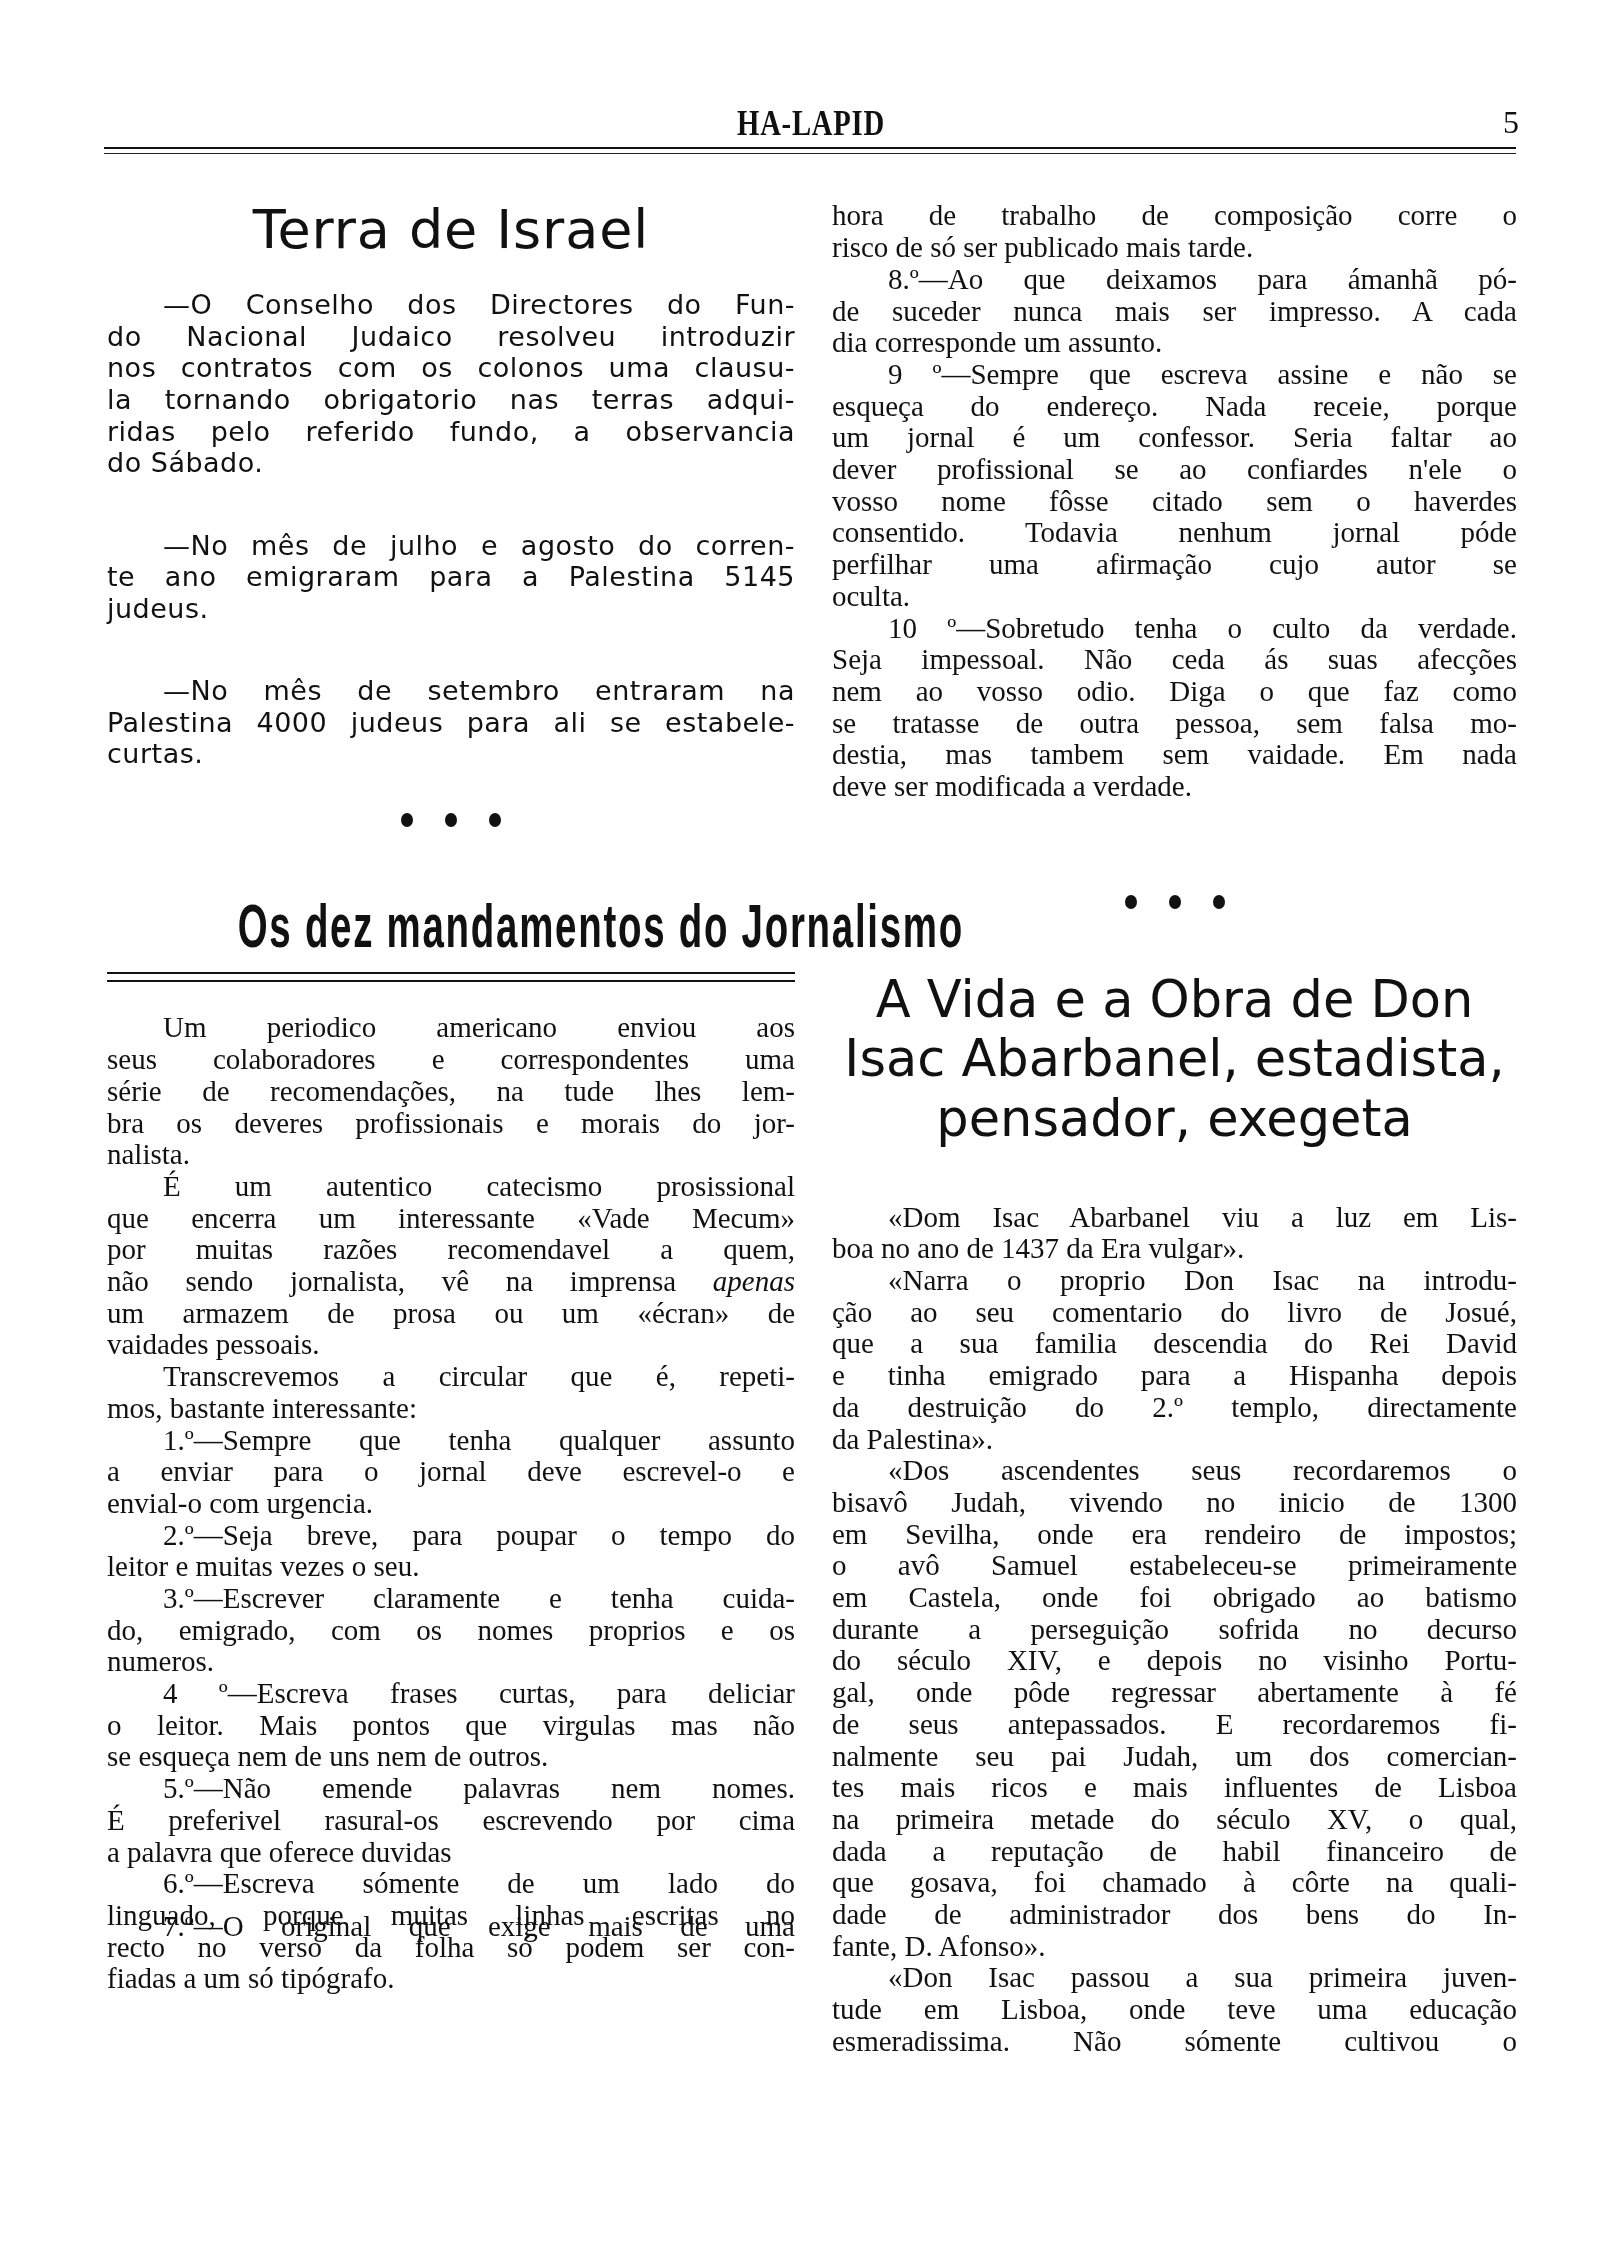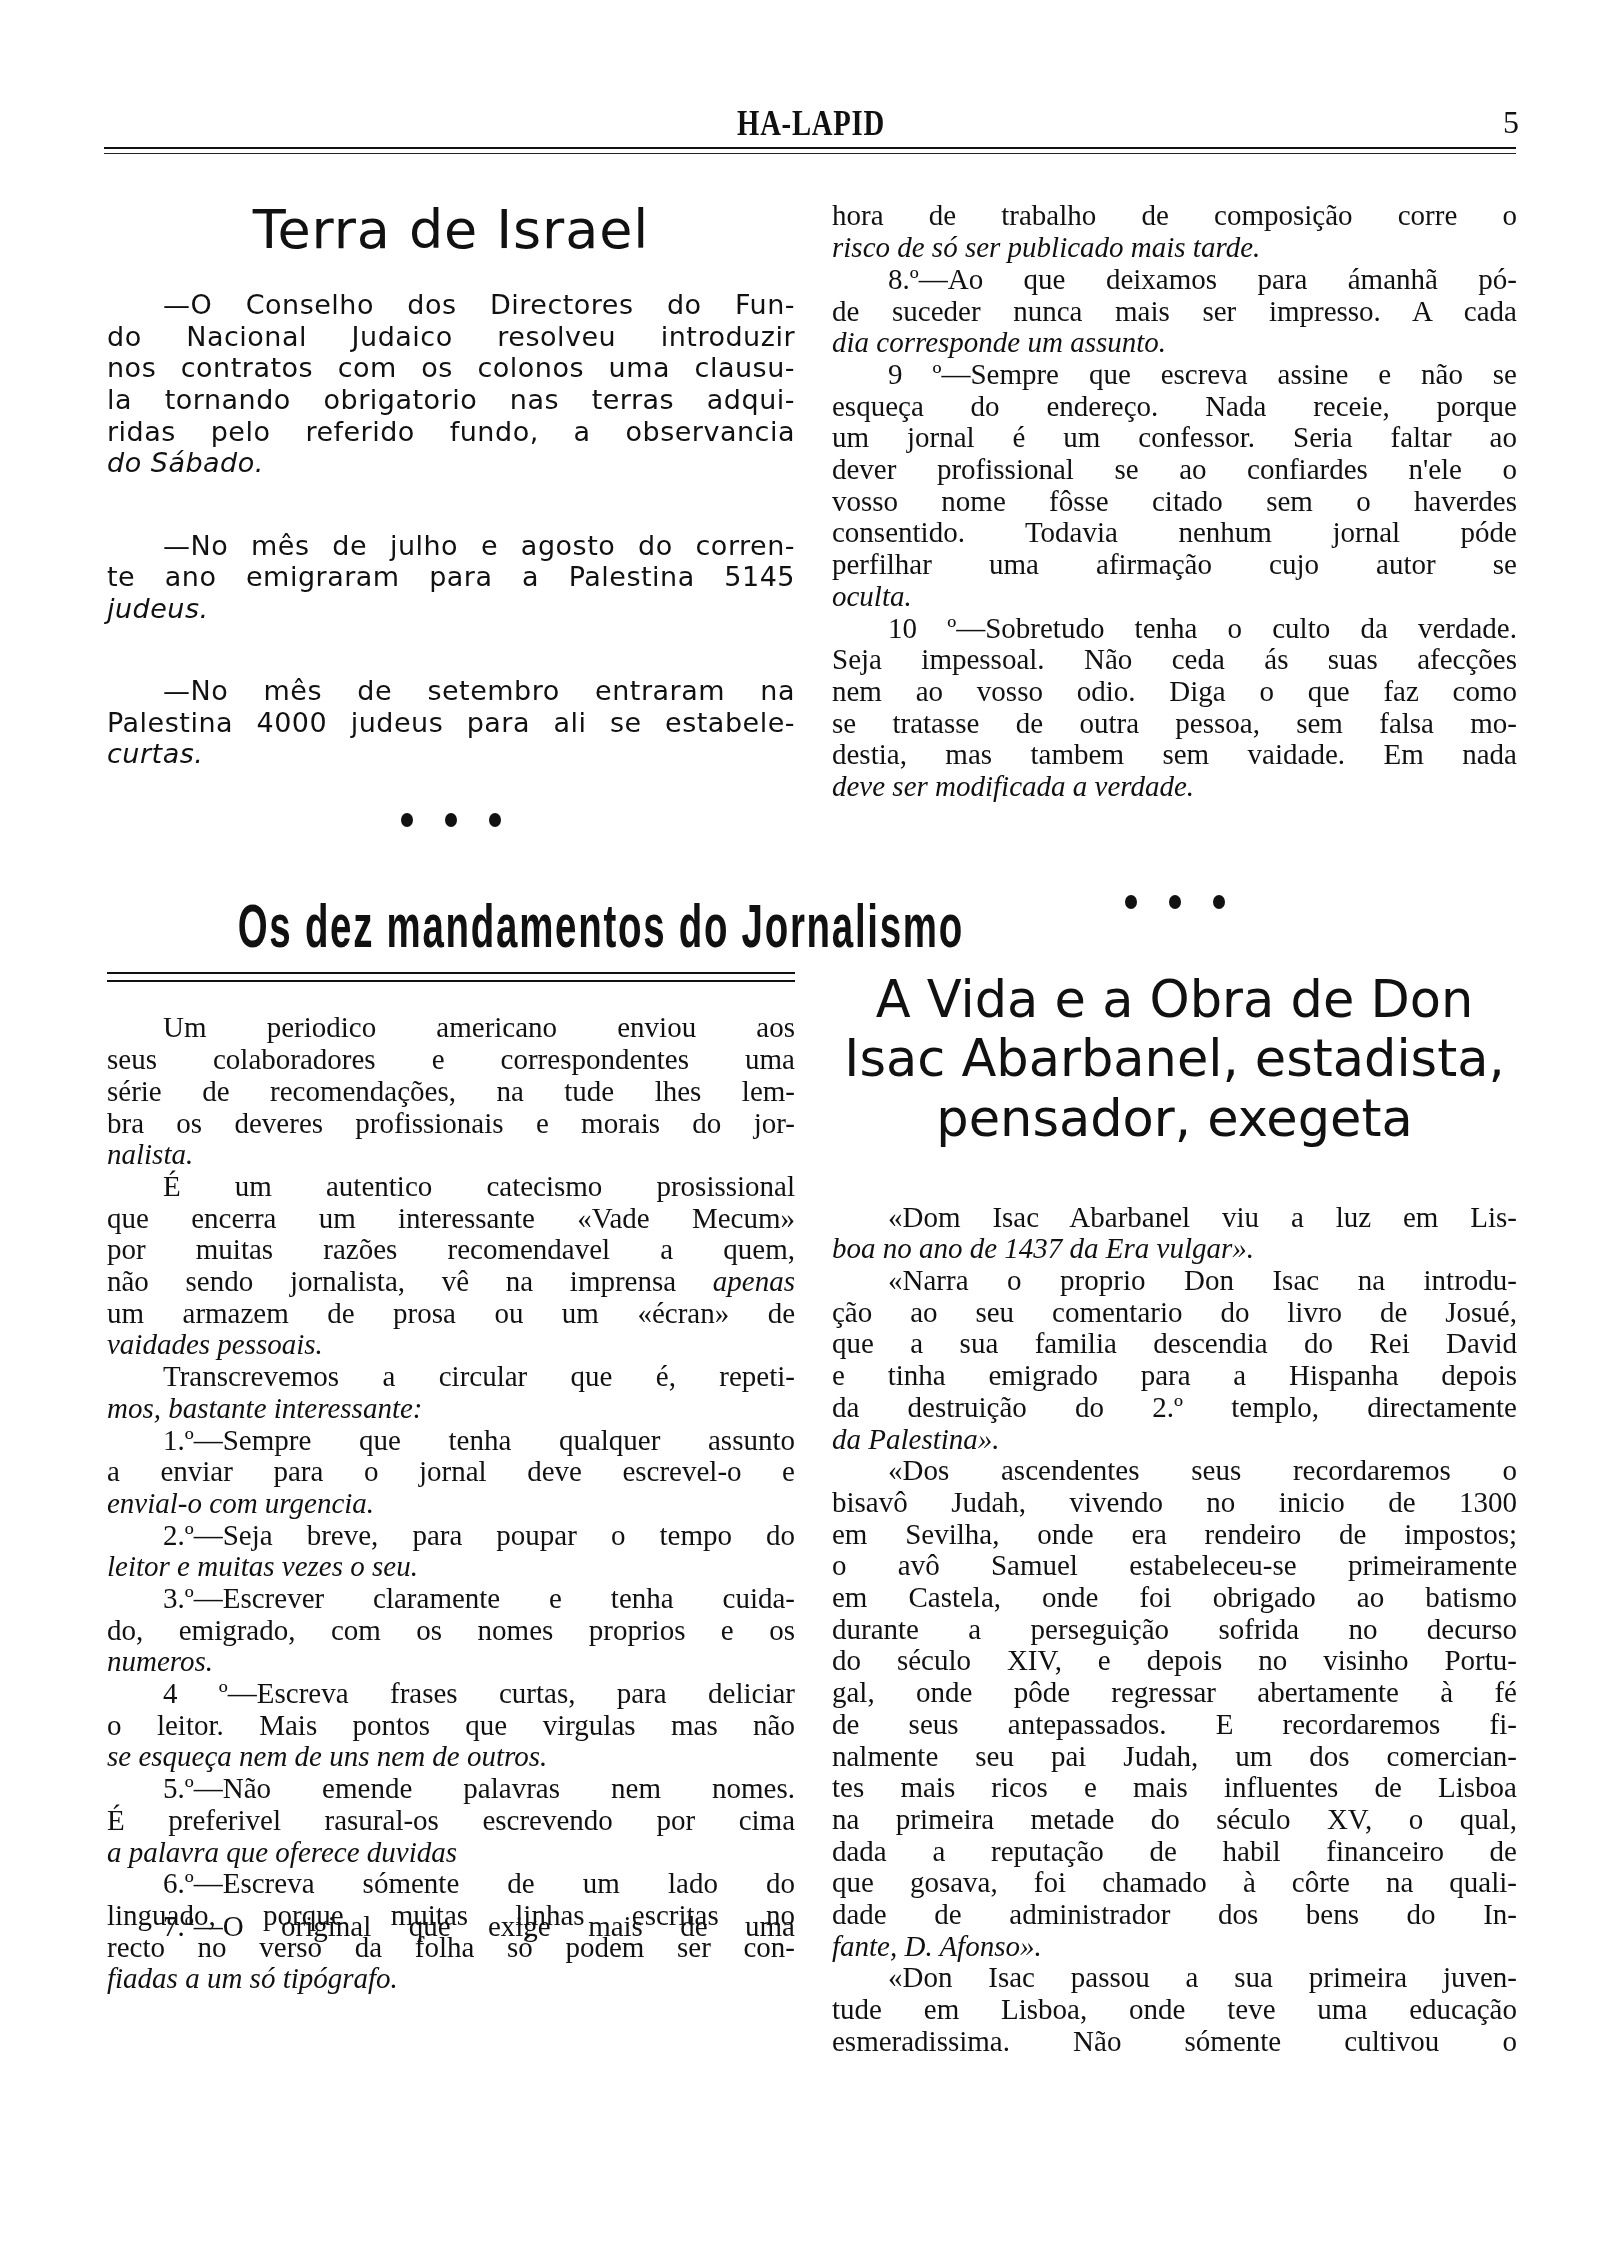--- a/index.html
+++ b/index.html
@@ -6,21 +6,21 @@
   body { width:1622px; height:2262px; position:relative; overflow:hidden; color:#111; font-family:"Liberation Serif","DejaVu Serif",serif; }
   .abs { position:absolute;text-decoration:underline; }
   .masthead { left:0; top:104px; width:1622px; height:47px; }
   .masthead .title { position:absolute; left:0; width:1622px; text-align:center; top:0; font-size:35px; font-weight:bold; letter-spacing:0.9px; transform:scaleX(0.82); transform-origin:811px 0; }
   .masthead .pageno { position:absolute; left:1503px; top:0; font-size:32px; }
   .rule-top { left:104px; width:1412px; top:147px; height:3.7px; border-top:2.8px solid #111; border-bottom:1.9px solid #222; }
   .col { position:absolute; top:0; }
   .col.left { left:107px; width:688px; }
   .col.right { left:832px; width:685px; }
   .line { position:absolute; left:0; width:100%; white-space:nowrap; font-size:29px; line-height:32px; height:32px; text-align:justify; text-align-last:justify; }
-  .line.last { text-align-last:left;font-style:italic; }
+  .line.last { text-align-last:left; }
   .line.indent { padding-left:56px; box-sizing:border-box; }
   .sans .line { font-family:"DejaVu Sans","Liberation Sans",sans-serif; font-size:27px; letter-spacing:0.5px; }
   .h-terra { position:absolute; left:0; width:100%; text-align:center; font-family:"DejaVu Sans","Liberation Sans",sans-serif; font-size:54px; top:198px; letter-spacing:0.9px; }
   .h-dez { position:absolute; left:0; width:100%; text-align:center; font-family:"Liberation Sans","DejaVu Sans",sans-serif; font-weight:bold; font-size:62px; top:890px; transform:scaleX(0.62); transform-origin:344px 0; white-space:nowrap; letter-spacing:2.8px; }
   .dez-rule { position:absolute; left:0; width:100%; top:972px; height:5.6px; border-top:2.8px solid #111; border-bottom:2.8px solid #111; }
   .h-vida { position:absolute; left:0; width:100%; text-align:center; font-family:"DejaVu Sans","Liberation Sans",sans-serif; font-size:51px; line-height:60px; }
   .dots { position:absolute; left:0; width:100%; text-align:center; }
   .dot { display:inline-block; width:12px; height:14px; border-radius:50%; background:#111; margin:0 16px; }
   em { font-style:italic; }
 </style>

